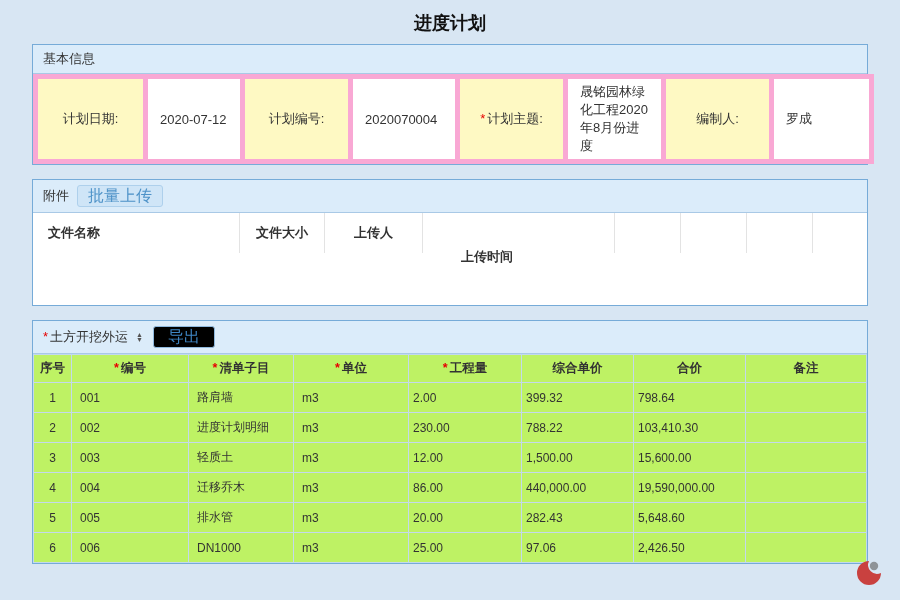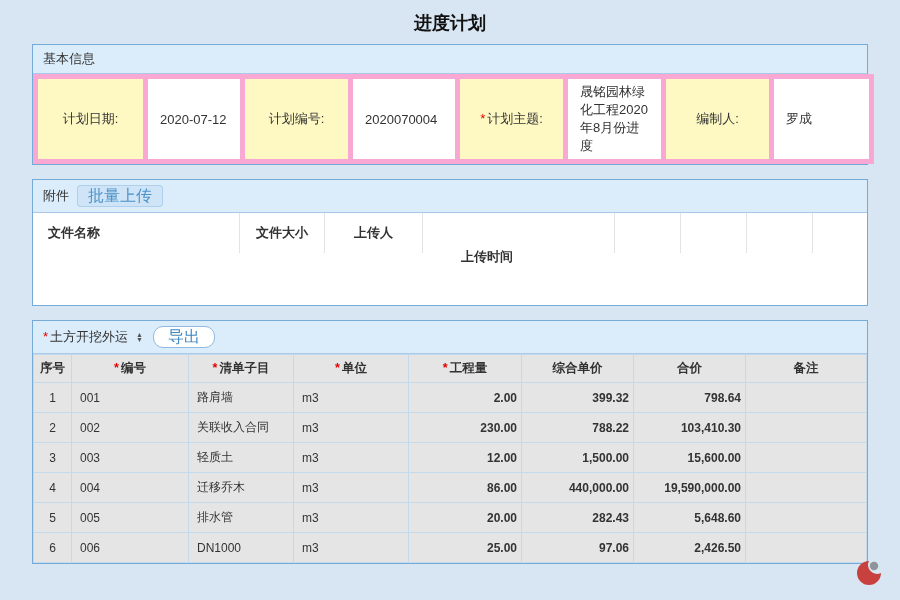--- a/index.html
+++ b/index.html
@@ -55,52 +55,52 @@
     font-family: inherit;
     background: #cfe5f7;
     color: #4d92c8;
     border: 1px solid #aed0ec;
     border-radius: 3px;
     padding: 3px 10px;
     font-size: 16px;
     cursor: pointer;
     line-height: 14px;
   }
-  .btn-export { background: #ffffff; border-color: #8fb9de; color: #3f87c5; padding: 3px 14px; border-radius: 10px; }
+  .btn-export { background: #000000; border-color: #8fb9de; color: #3f87c5; padding: 3px 14px; }
 
   
   .attach-head { display: flex; align-items: stretch; height: 40px; font-size: 13px; font-weight: bold; color: #333; }
   .attach-cell { display: flex; align-items: center; justify-content: center; border-right: 1px solid #e3e3e3; box-sizing: border-box; }
   .attach-cell:last-child { border-right: none; }
   .ac0 { width: 207px; justify-content: flex-start; padding-left: 15px; }
   .ac1 { width: 85px; }
   .ac2 { width: 98px; }
   .ac3 { width: 129px; margin-top: 44px; }
   .ac4 { width: 63px; }
   .ac5, .ac6, .ac7 { width: 66px; }
   .ac8 { flex: 1; }
   .attach-body { height: 52px; background: #fff; }
 
   
   .sort-spinner { display: inline-flex; flex-direction: column; line-height: 5px; font-size: 7px; color: #555; cursor: pointer; margin-right: 2px; }
   .details-table { width: 100%; border-collapse: collapse; table-layout: fixed; font-size: 12px; color: #333; }
-  .details-table th, .details-table td { border: 1px solid #c3d9ec; padding: 0 4px; height: 28px; box-sizing: border-box; background: #e5e5e5; }
+  .details-table th, .details-table td { border: 1px solid #c3d9ec; padding: 0 4px; height: 28px; box-sizing: border-box; background: #bef264; }
   .details-table td { height: 30px; }
   .details-table th { font-weight: bold; text-align: center; font-size: 12.5px; }
   col.col-index { width: 38px; }
   col.col-code { width: 117px; }
   col.col-item { width: 105px; }
   col.col-unit { width: 115px; }
   col.col-quantity { width: 113px; }
   col.col-unit_price { width: 112px; }
   col.col-total_price { width: 112px; }
   col.col-remark { width: auto; }
   td.col-index { text-align: center; }
   td.col-code, td.col-item, td.col-unit { text-align: left; padding-left: 8px; }
-  td.col-quantity, td.col-unit_price, td.col-total_price { text-align: right; font-weight: bold; }
+  td.col-quantity, td.col-unit_price, td.col-total_price { text-align: left; }
   td.col-remark { text-align: left; }
 
   
   .watermark { position: absolute; right: 16px; bottom: 8px; display: flex; align-items: center; gap: 6px; }
   .wm-text { display: flex; flex-direction: column; align-items: flex-start; }
   .wm-brand { font-size: 17px; font-weight: bold; color: #a94442; letter-spacing: 2px; line-height: 19px; }
   .wm-url { font-size: 10.5px; color: #999; line-height: 12px; }
 </style>
 </head>
 <body>
@@ -197,21 +197,21 @@
             <td class="col-item">路肩墙</td>
             <td class="col-unit">m3</td>
             <td class="col-quantity">2.00</td>
             <td class="col-unit_price">399.32</td>
             <td class="col-total_price">798.64</td>
             <td class="col-remark"></td>
           </tr>
           <tr>
             <td class="col-index">2</td>
             <td class="col-code">002</td>
-            <td class="col-item">关联收入合同</td>
+            <td class="col-item">进度计划明细</td>
             <td class="col-unit">m3</td>
             <td class="col-quantity">230.00</td>
             <td class="col-unit_price">788.22</td>
             <td class="col-total_price">103,410.30</td>
             <td class="col-remark"></td>
           </tr>
           <tr>
             <td class="col-index">3</td>
             <td class="col-code">003</td>
             <td class="col-item">轻质土</td>

